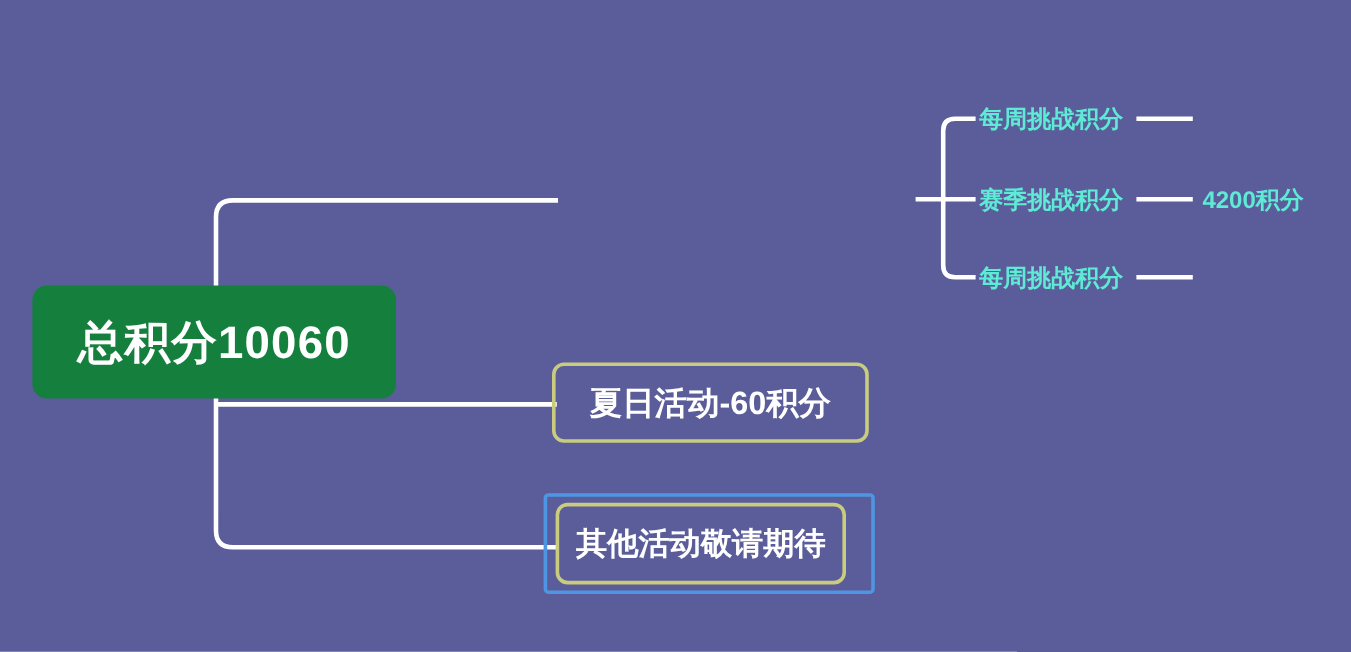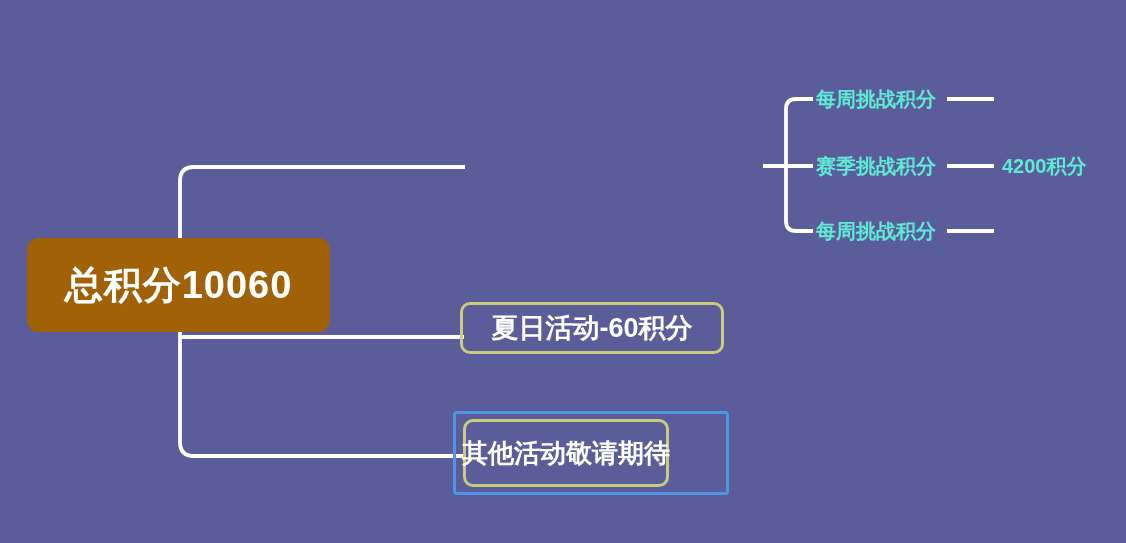--- a/index.html
+++ b/index.html
@@ -29,42 +29,42 @@
     justify-content: center;
     color: #ffffff;
     font-weight: bold;
     white-space: nowrap;
     box-sizing: border-box;
     cursor: default;
   }
   .root-node {
     left: 27px; top: 238px;
     width: 303px; height: 94px;
-    background: #a16207;
+    background: #15803d;
     border-radius: 12px;
     font-size: 38px;
     letter-spacing: 1px;
   }
   .branch-box {
     border: 3px solid #c9cc7d;
     border-radius: 10px;
     background: transparent;
     font-size: 27px;
   }
   .branch-season { left: 462px; top: 131px; width: 301px; height: 69px; }
-  .branch-summer { left: 460px; top: 302px; width: 264px; height: 52px; }
+  .branch-summer { left: 460px; top: 302px; width: 264px; height: 67px; }
   .selection-rect {
     position: absolute;
     left: 453px; top: 411px;
     width: 276px; height: 84px;
     border: 3px solid #4e96e3;
     border-radius: 4px;
     box-sizing: border-box;
   }
-  .branch-other { left: 463px; top: 419px; width: 206px; height: 68px; font-size: 26px; }
+  .branch-other { left: 463px; top: 419px; width: 242px; height: 68px; font-size: 26px; }
   .sub-text {
     position: absolute;
     height: 30px;
     display: flex;
     align-items: center;
     color: #5eead4;
     font-weight: bold;
     font-size: 20px;
     white-space: nowrap;
   }

